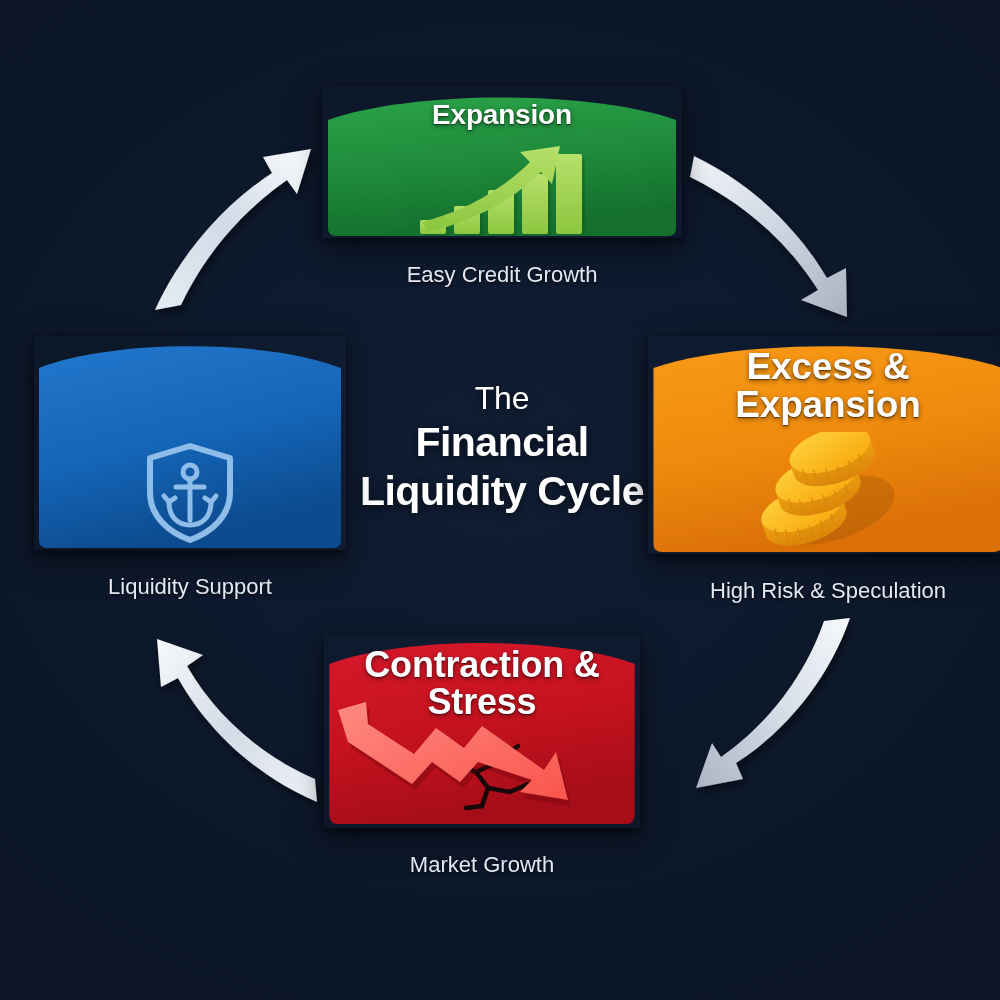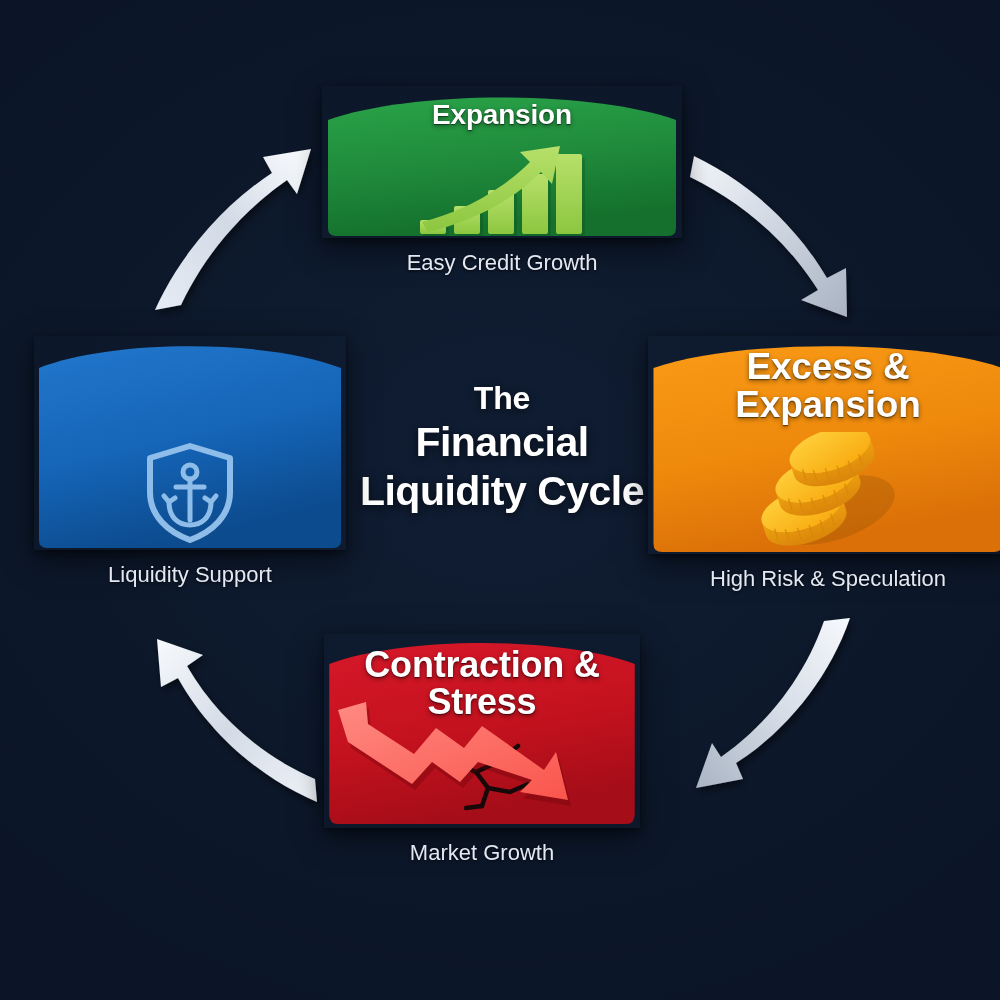--- a/index.html
+++ b/index.html
@@ -62,20 +62,21 @@
   }
   .node-caption {
     position: absolute;
     left: 50%;
     transform: translateX(-50%);
     white-space: nowrap;
     color: #e3e8f2;
     font-size: 22px;
     font-weight: 400;
     text-shadow: 0 1px 3px rgba(0,0,0,0.7);
+    margin-top: 12px;
   }
 
   
   #node-expansion { left: 322px; top: 86px; width: 360px; height: 152px; }
   #node-expansion .card-title { font-size: 28px; padding-top: 14px; }
   #node-expansion .node-icon { top: 58px; }
 
   
   #node-excess { left: 648px; top: 336px; width: 360px; height: 218px; }
   #node-excess .card-title { font-size: 37px; padding-top: 12px; }
@@ -96,21 +97,21 @@
     position: absolute;
     left: 344px;
     top: 380px;
     width: 316px;
     text-align: center;
     color: #ffffff;
     text-shadow: 0 2px 8px rgba(0,0,0,0.6);
   }
   #center-title .line-small {
     font-size: 32px;
-    font-weight: bold;
+    font-weight: normal;
     line-height: 1.18;
     letter-spacing: -0.2px;
   }
   #center-title .line-big {
     font-size: 41px;
     font-weight: bold;
     line-height: 1.2;
     letter-spacing: -0.5px;
   }
 </style>

